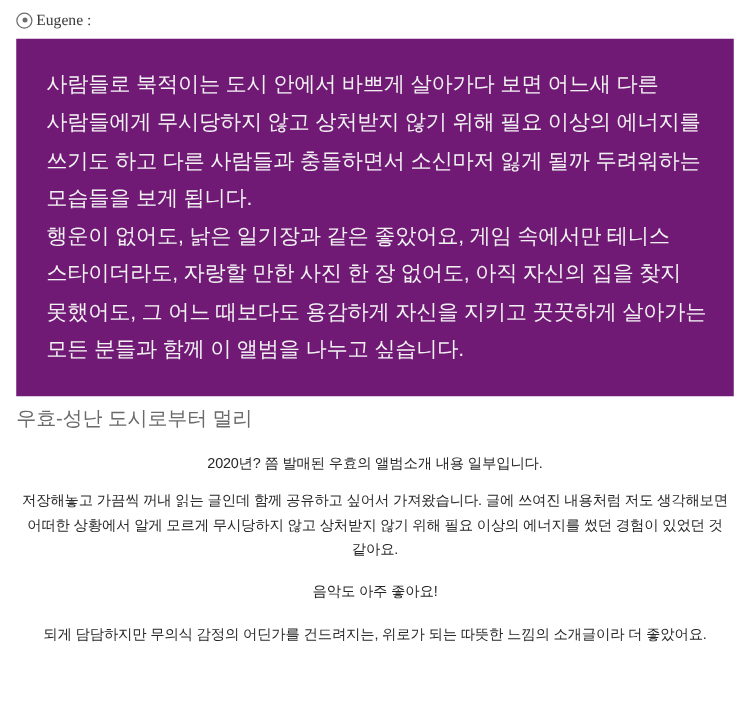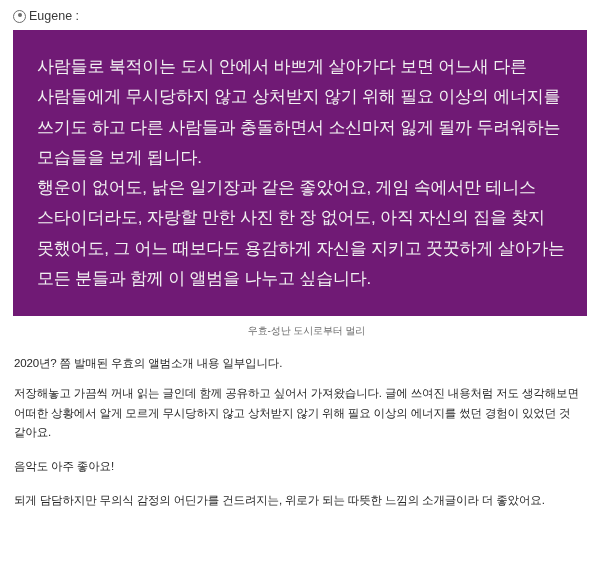--- a/index.html
+++ b/index.html
@@ -45,57 +45,58 @@
     height: 4px;
     margin-left: -2px;
     margin-top: -2.6px;
     border-radius: 50%;
     background: #6d6d6d;
   }
   .author-name {
     font-size: 12.5px;
     color: #3a3a3a;
     letter-spacing: 0;
+    font-family: Liberation Serif, serif;
   }
   
   .quote-block {
     margin: 0 13px;
     background: #701a75;
     color: #f2f2f2;
     padding: 22px 22px 22px 24px;
     box-sizing: border-box;
     width: 574px;
     font-size: 17px;
     line-height: 1.78;
     letter-spacing: -0.2px;
     word-break: keep-all;
   }
   .quote-block p {
     margin: 0;
   }
   
   .caption {
     margin: 8px 0 0 13px;
-    font-size: 10px;
+    font-size: 16px;
     color: #6a6a6a;
     letter-spacing: -0.1px;
-    text-align: center;
   }
   
   .body-text {
     margin: 0 14px;
     padding-top: 16px;
   }
   .body-text p {
     margin: 0 0 14px 0;
     font-size: 11.5px;
     line-height: 1.72;
     color: #262626;
     letter-spacing: -0.15px;
     word-break: keep-all;
+    text-align: center;
   }
   .body-text p.tight {
     margin-bottom: 10px;
   }
   .body-text p:last-child {
     margin-bottom: 0;
   }
 </style>
 </head>
 <body>

